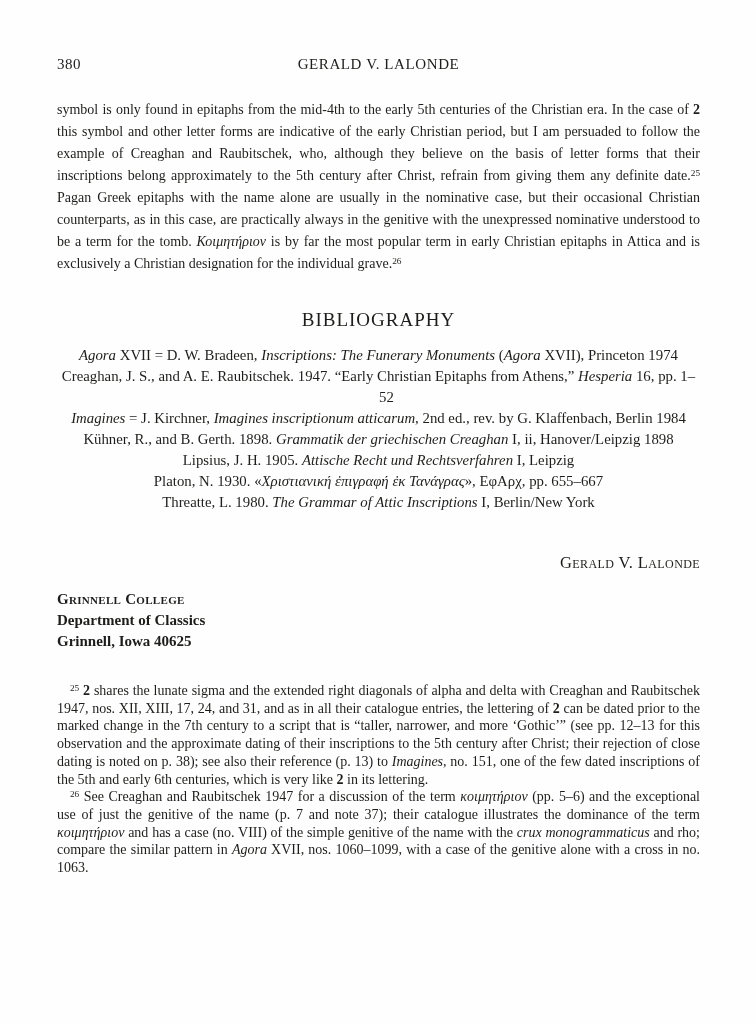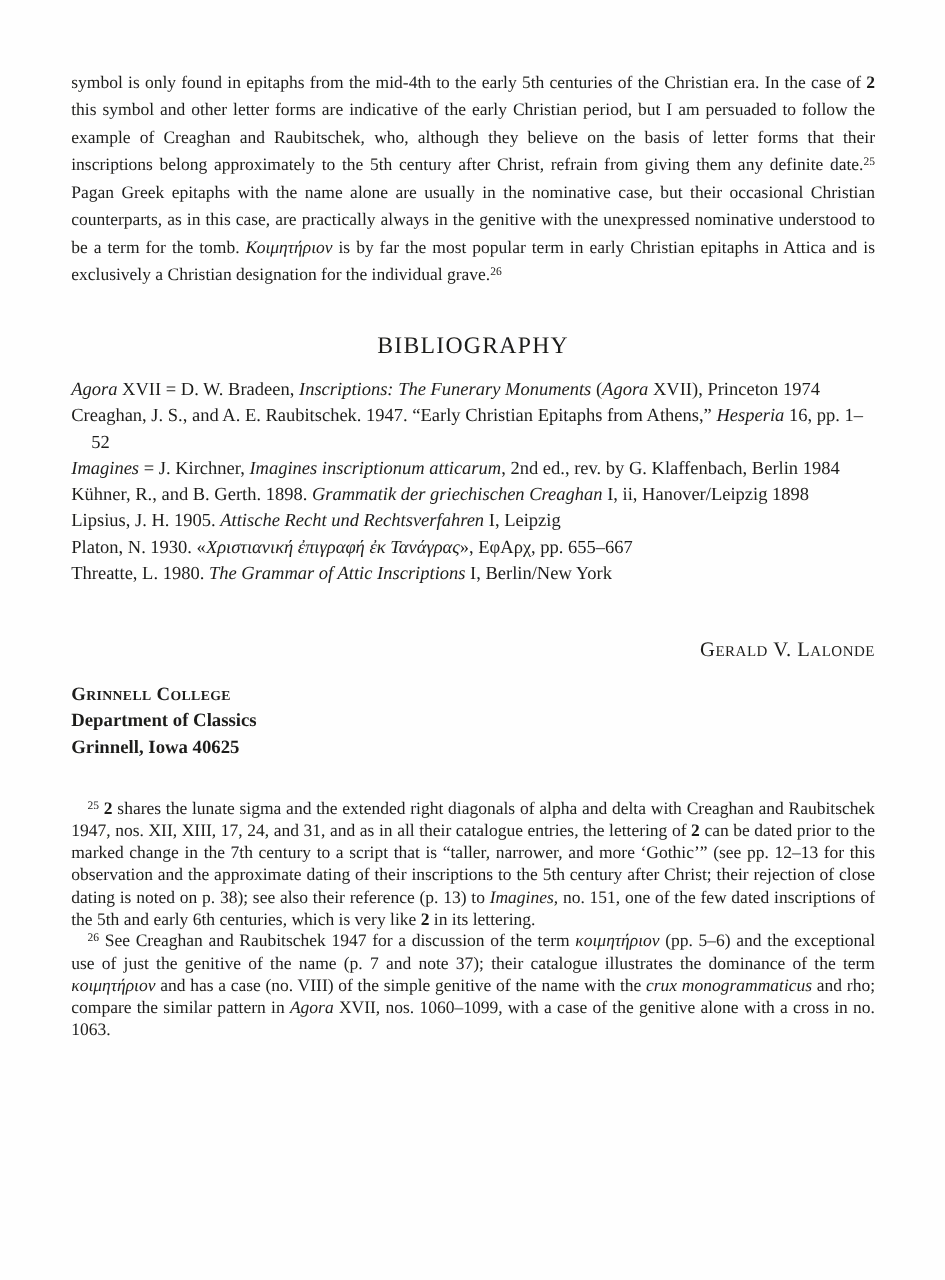--- a/index.html
+++ b/index.html
@@ -42,20 +42,21 @@
     font-size: 19px;
     font-weight: normal;
     text-align: center;
     letter-spacing: 1px;
   }
 
   .biblio {
     margin-bottom: 40px;
     font-size: 14.8px;
     line-height: 21px;
+    text-align: center;
   }
   .biblio-entry {
     padding-left: 16px;
     text-indent: -16px;
   }
 
   .signature {
     text-align: right;
     font-size: 16.5px;
     font-variant: small-caps;
@@ -86,20 +87,25 @@
     vertical-align: baseline;
     position: relative;
     top: -0.45em;
   }
 </style>
 </head>
 <body>
 
 <div class="page">
 
+  <header class="running-header">
+    <span class="pageno">380</span>
+    <span class="runhead">GERALD V. LALONDE</span>
+    <span class="hspacer"></span>
+  </header>
 
   <main class="content">
 
     <p class="body-par"><span>symbol is only found in epitaphs from the mid-4th to the early 5th centuries of the Christian era. In the case of </span><span class="bd">2</span><span> this symbol and other letter forms are indicative of the early Christian period, but I am persuaded to follow the example of Creaghan and Raubitschek, who, although they believe on the basis of letter forms that their inscriptions belong approximately to the 5th century after Christ, refrain from giving them any definite date.</span><sup>25</sup><span> Pagan Greek epitaphs with the name alone are usually in the nominative case, but their occasional Christian counterparts, as in this case, are practically always in the genitive with the unexpressed nominative understood to be a term for the tomb. </span><span class="it">Κοιμητήριον</span><span> is by far the most popular term in early Christian epitaphs in Attica and is exclusively a Christian designation for the individual grave.</span><sup>26</sup></p>
 
     <h2 class="biblio-head">BIBLIOGRAPHY</h2>
 
     <div class="biblio">
         <div class="biblio-entry"><span class="it">Agora</span><span> XVII = D. W. Bradeen, </span><span class="it">Inscriptions: The Funerary Monuments</span><span> (</span><span class="it">Agora</span><span> XVII), Princeton 1974</span></div>
         <div class="biblio-entry"><span>Creaghan, J. S., and A. E. Raubitschek. 1947. “Early Christian Epitaphs from Athens,” </span><span class="it">Hesperia</span><span> 16, pp. 1–52</span></div>

